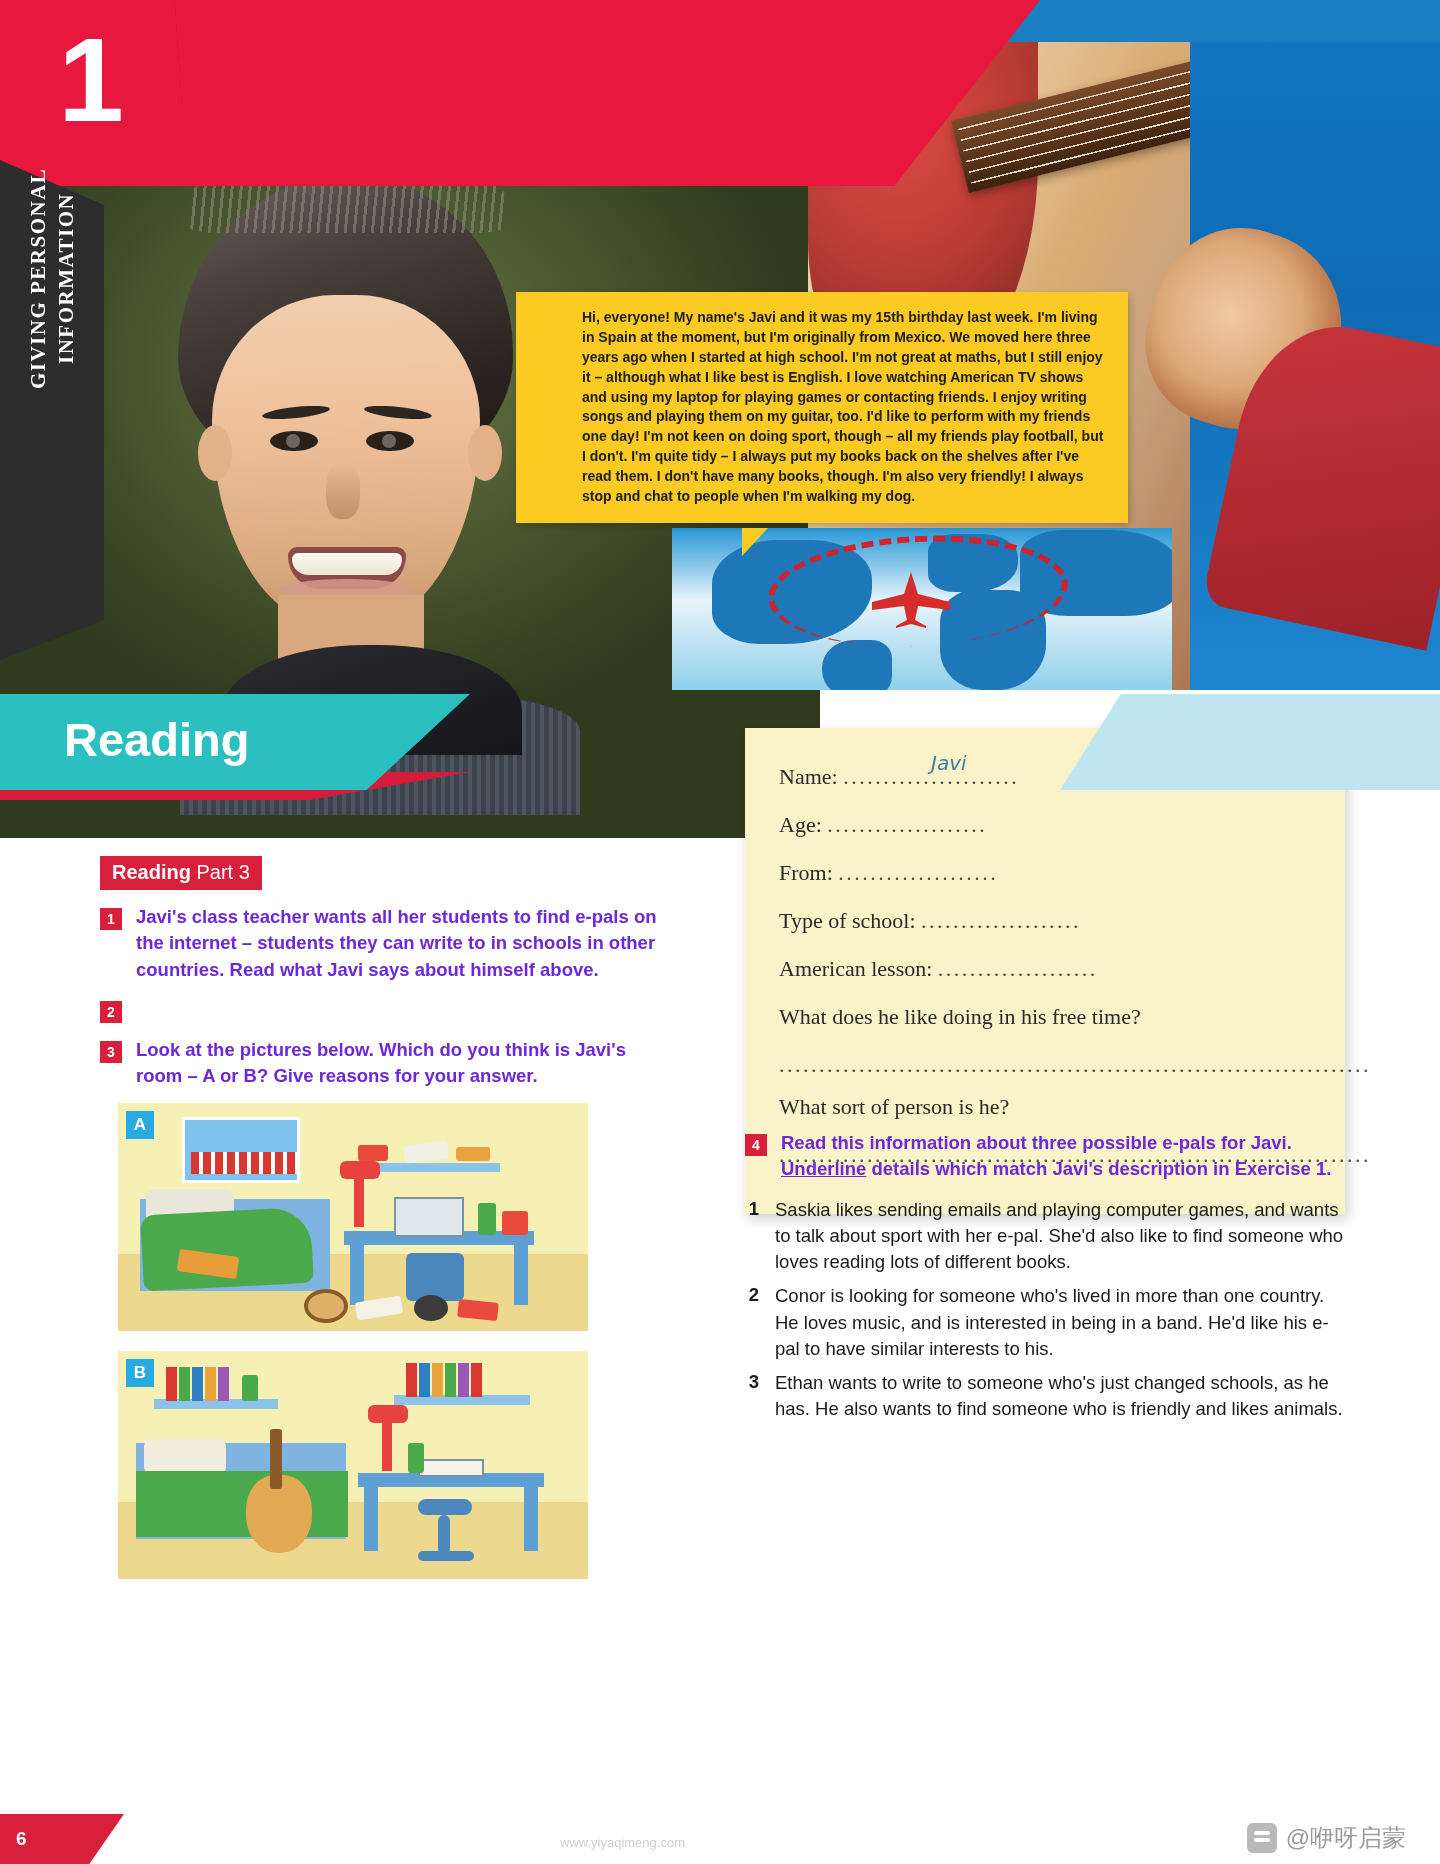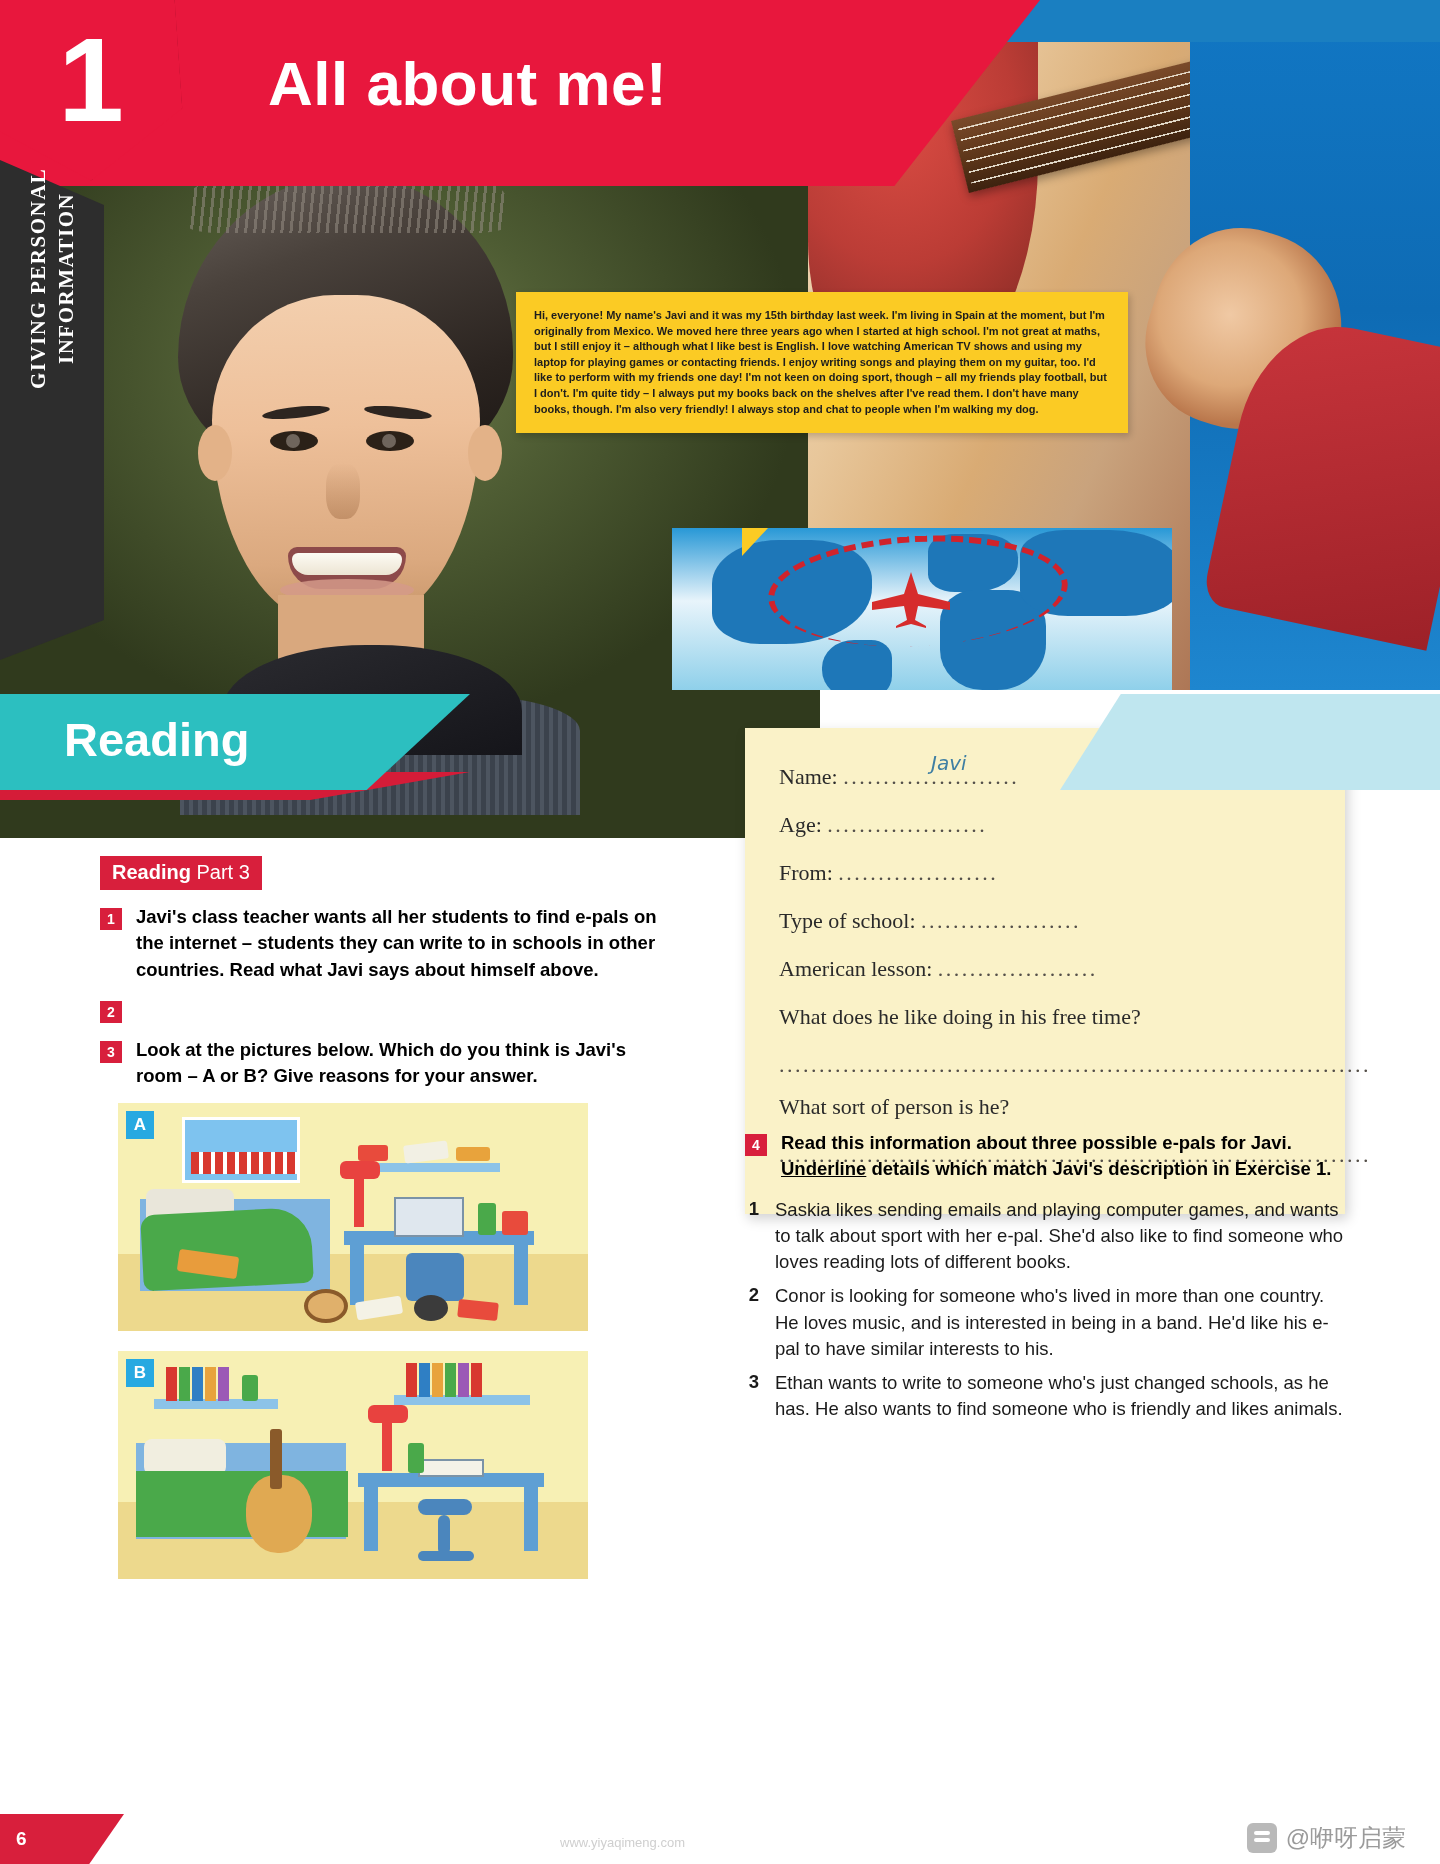--- a/index.html
+++ b/index.html
@@ -147,22 +147,22 @@
     text-align:center; z-index:8; line-height:1.35;
   }
 
   
   .speech {
     position:absolute; left:516px; top:292px; width:612px; z-index:9;
     background:#fbcb24; padding:16px 20px 16px 18px;
     box-shadow:2px 3px 7px rgba(0,0,0,.2);
   }
   .speech p {
-    font-size:11px; line-height:1.42; color:#1d1d1d;
-    font-family:"Liberation Sans", sans-serif; font-weight:600;
+    font-size:14px; line-height:1.42; color:#1d1d1d;
+    font-family:"Liberation Sans", sans-serif; font-weight:600;margin-left:48px;
   }
   .speech-tail {
     position:absolute; left:742px; top:528px; width:0; height:0; z-index:9;
     border-left:26px solid #fbcb24; border-bottom:28px solid transparent;
   }
 
   
   .worldmap {
     position:absolute; left:672px; top:528px; width:500px; height:162px; z-index:4;
     background:linear-gradient(180deg,#2898d6 0%, #e8f4fb 45%, #8fd0ea 100%);
@@ -220,21 +220,21 @@
   }
   .part-tag .thin { font-weight:normal; }
 
   .ex { display:flex; gap:14px; margin-bottom:14px; }
   .ex-num {
     flex:0 0 auto; width:22px; height:22px; background:#d81f3c; color:#fff;
     font-size:14px; font-weight:bold; text-align:center; line-height:22px;
     margin-top:4px; font-family:"Liberation Sans", sans-serif;
   }
   .ex-text {
-    font-size:18.5px; line-height:1.42; font-weight:bold; color:#000000;
+    font-size:18.5px; line-height:1.42; font-weight:bold; color:#6d28d9;
     font-family:"Liberation Sans", sans-serif;
   }
   .handwrite {
     margin:10px 0 16px 36px; color:#3f7fa3; font-size:20px; line-height:1.5;
     font-family:"DejaVu Sans", sans-serif; font-style:italic; letter-spacing:.6px;
   }
 
   
   .room-pic { position:relative; width:470px; height:228px; margin-left:18px; margin-bottom:20px; overflow:hidden; }
   .room-a { background:linear-gradient(180deg,#f6efb0 0%, #f6e9a6 100%); }
@@ -339,21 +339,20 @@
       </div>
     <div class="p-lip"></div>
     <div class="p-neck"></div>
     <div class="p-jumper"></div>
     <div class="p-collar"></div>
   </div>
 
   <div class="title-band"></div>
   <div class="chapter-flag"></div>
   <div class="chapter-num">1</div>
-  <div class="hero-title">All about me!</div>
 
   <div class="side-tab"></div>
   <div class="side-tab-text">
     <span>GIVING PERSONAL</span><br>
     <span>INFORMATION</span>
   </div>
 
   <div class="worldmap">
     <div class="wm-land wm-na"></div>
     <div class="wm-land wm-sa"></div>

